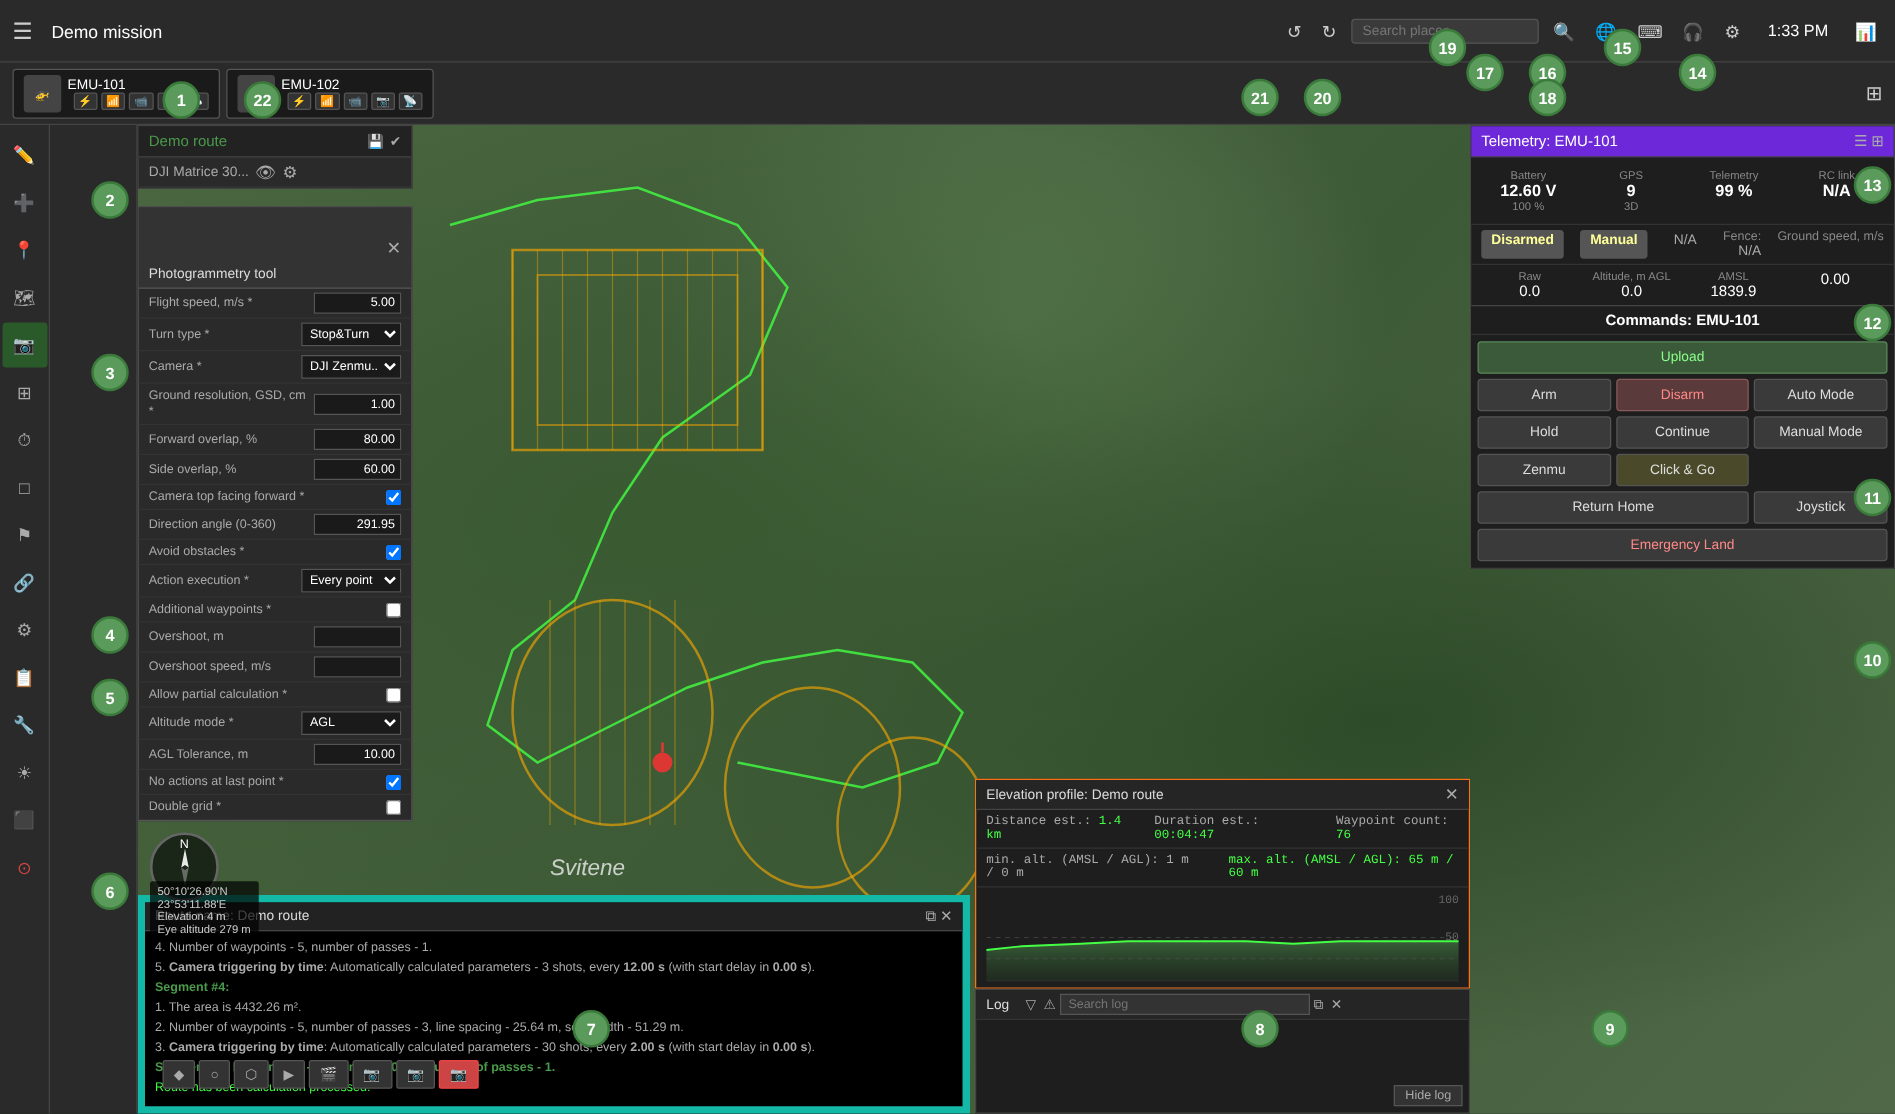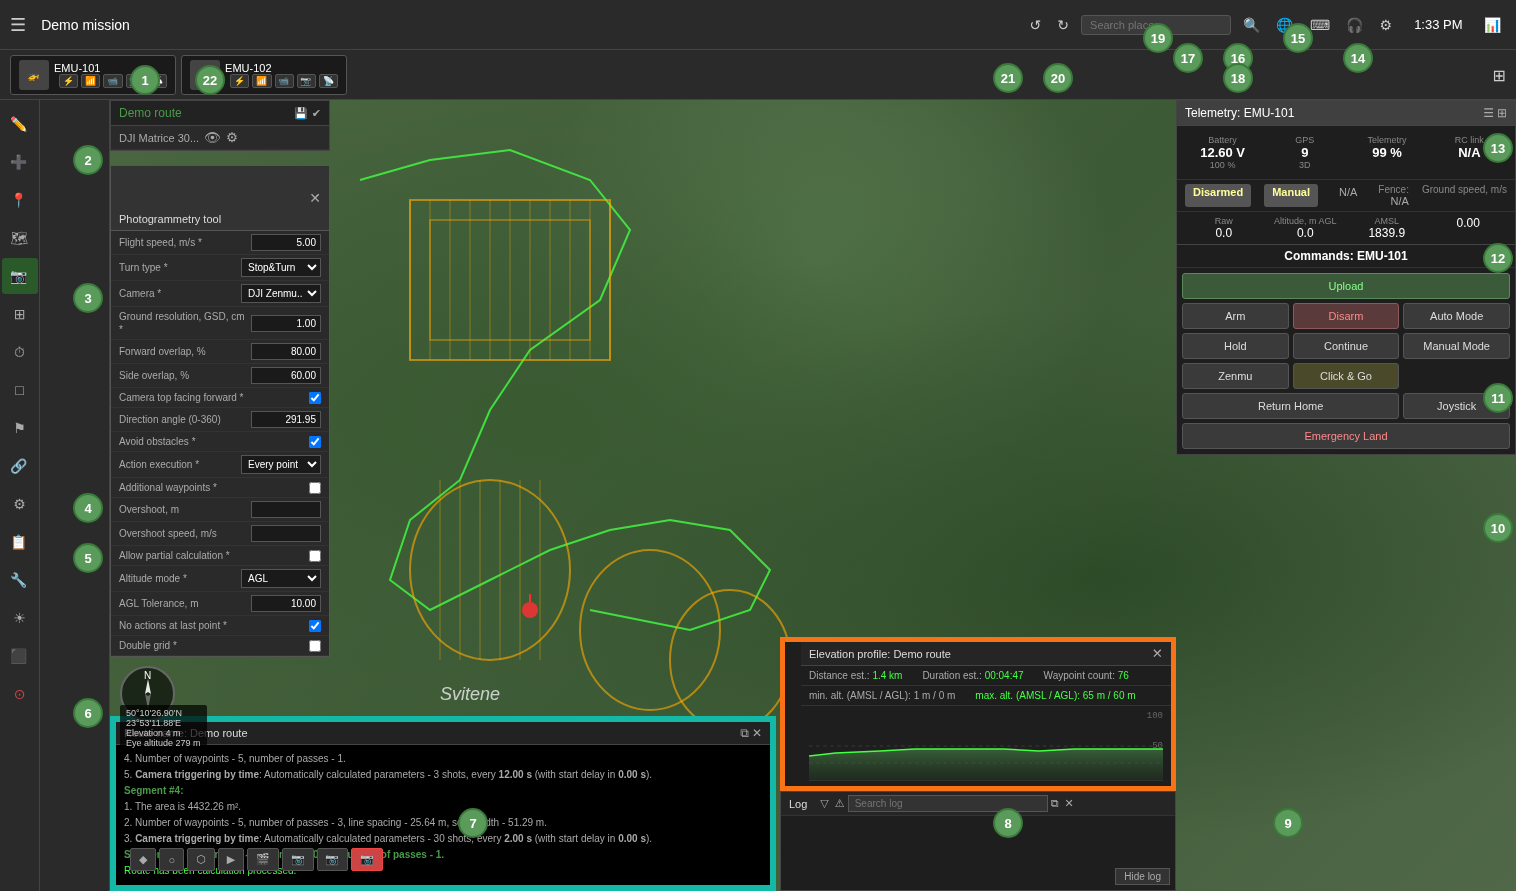--- a/index.html
+++ b/index.html
@@ -312,21 +312,21 @@
       right: 0;
       width: 340px;
       background: #1e1e1e;
       border: 1px solid #444;
       z-index: 50;
     }
     .telem-header {
       display: flex;
       align-items: center;
       padding: 5px 8px;
-      background: #404040;
+      background: #6d28d9;
       border-bottom: 1px solid #444;
       justify-content: space-between;
     }
     .telem-title {
       font-size: 12px;
       color: #fff;
       flex: 1;
     }
     .telem-btns {
       display: flex;
@@ -435,40 +435,40 @@
     .cmd-btn.clickgo { background: #4a4a2a; }
     .cmd-btn.emergency { grid-column: 1 / -1; background: #3a3a3a; color: #f88; }
 
     
     .elevation-panel {
       position: absolute;
       bottom: 100px;
       left: 780px;
       right: 340px;
       background: #1e1e1e;
-      border: 5px solid #f97316;
+      border: 1px solid #f97316;
       z-index: 40;
-      padding-left: 16px;
     }
     .elev-header {
       display: flex;
       align-items: center;
       padding: 4px 8px;
       background: #252525;
       border-bottom: 1px solid #444;
     }
     .elev-title { font-size: 11px; color: #ddd; flex: 1; }
     .elev-close { background: none; border: none; color: #aaa; cursor: pointer; }
     .elev-stats {
       display: flex;
       gap: 20px;
       padding: 4px 8px;
       border-bottom: 1px solid #333;
       font-size: 10px;
       color: #aaa;
+      font-family: Liberation Mono, monospace;
     }
     .elev-stat-green { color: #4f4; }
     .elev-chart {
       height: 80px;
       padding: 5px 8px;
       position: relative;
       overflow: hidden;
     }
     .elev-y-label {
       position: absolute;

